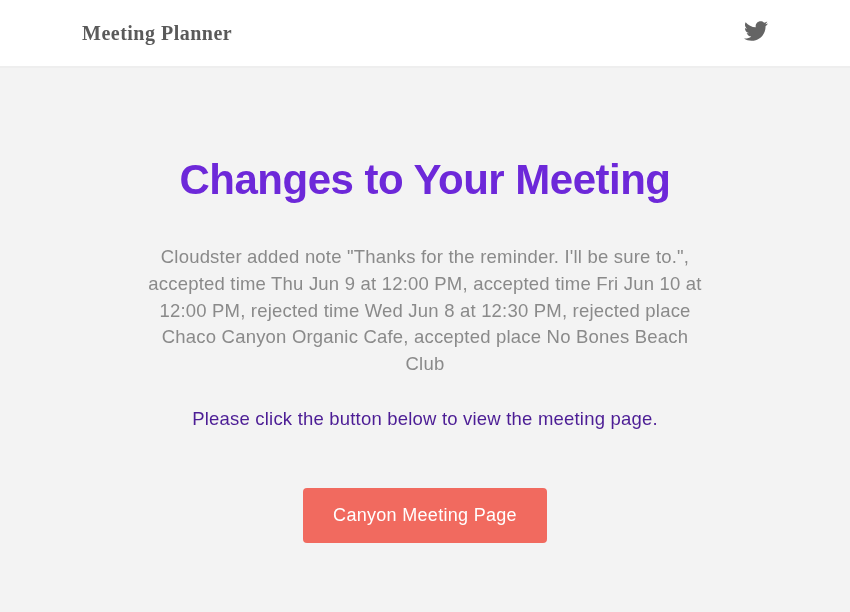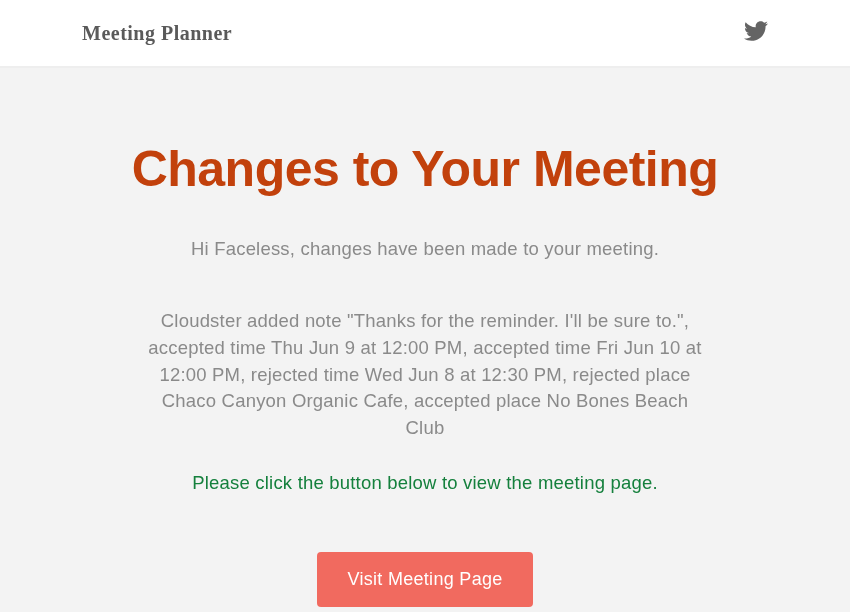--- a/index.html
+++ b/index.html
@@ -46,43 +46,44 @@
       width: 100%;
       height: 544px;
       padding-top: 72px;
       text-align: center;
     }
     .inner {
       max-width: 600px;
       margin: 0 auto;
     }
     h1.page-title {
-      font-size: 50px;
+      font-size: 42px;
       font-weight: 700;
-      color: #c2410c;
+      color: #6d28d9;
       margin-bottom: 40px;
       letter-spacing: -0.5px;
+      margin-top: 16px;
     }
     p.greeting {
       font-size: 18.5px;
       color: #8a8a8a;
       margin-bottom: 48px;
       letter-spacing: 0.2px;
     }
     p.changes {
       font-size: 18.5px;
       color: #8a8a8a;
       line-height: 1.45;
       margin: 0 auto 30px auto;
       max-width: 570px;
       letter-spacing: 0.2px;
     }
     p.instruction {
       font-size: 18.5px;
-      color: #15803d;
+      color: #4c1d95;
       margin-bottom: 58px;
       letter-spacing: 0.2px;
     }
     a.visit-btn {
       display: inline-block;
       background: #f16a5f;
       color: #ffffff;
       font-size: 18px;
       font-weight: 400;
       padding: 17px 30px;
@@ -101,18 +102,17 @@
       <svg viewBox="0 0 24 24">
           <path d="M23.954 4.569c-.885.389-1.83.654-2.825.775 1.014-.611 1.794-1.574 2.163-2.723-.951.555-2.005.959-3.127 1.184-.896-.959-2.173-1.559-3.591-1.559-2.717 0-4.92 2.203-4.92 4.917 0 .39.045.765.127 1.124C7.691 8.094 4.066 6.13 1.64 3.161c-.427.722-.666 1.561-.666 2.475 0 1.71.87 3.213 2.188 4.096-.807-.026-1.566-.248-2.228-.616v.061c0 2.385 1.693 4.374 3.946 4.827-.413.111-.849.171-1.296.171-.314 0-.615-.03-.916-.086.631 1.953 2.445 3.377 4.604 3.417-1.68 1.319-3.809 2.105-6.102 2.105-.39 0-.779-.023-1.17-.067 2.189 1.394 4.768 2.209 7.557 2.209 9.054 0 13.999-7.496 13.999-13.986 0-.209 0-.42-.015-.63.961-.689 1.8-1.56 2.46-2.548l-.047-.02z"></path>
         </svg>
     </span>
   </a>
 </div>
 
 <div class="content-area">
   <div class="inner">
     <h1 class="page-title">Changes to Your Meeting</h1>
-    <p class="greeting">Hi Faceless, changes have been made to your meeting.</p>
     <p class="changes">Cloudster added note "Thanks for the reminder. I'll be sure to.", accepted time Thu Jun 9 at 12:00 PM, accepted time Fri Jun 10 at 12:00 PM, rejected time Wed Jun 8 at 12:30 PM, rejected place Chaco Canyon Organic Cafe, accepted place No Bones Beach Club</p>
     <p class="instruction">Please click the button below to view the meeting page.</p>
-    <a class="visit-btn" href="#">Visit Meeting Page</a>
+    <a class="visit-btn" href="#">Canyon Meeting Page</a>
   </div>
 </div>
 
 </body></html>

